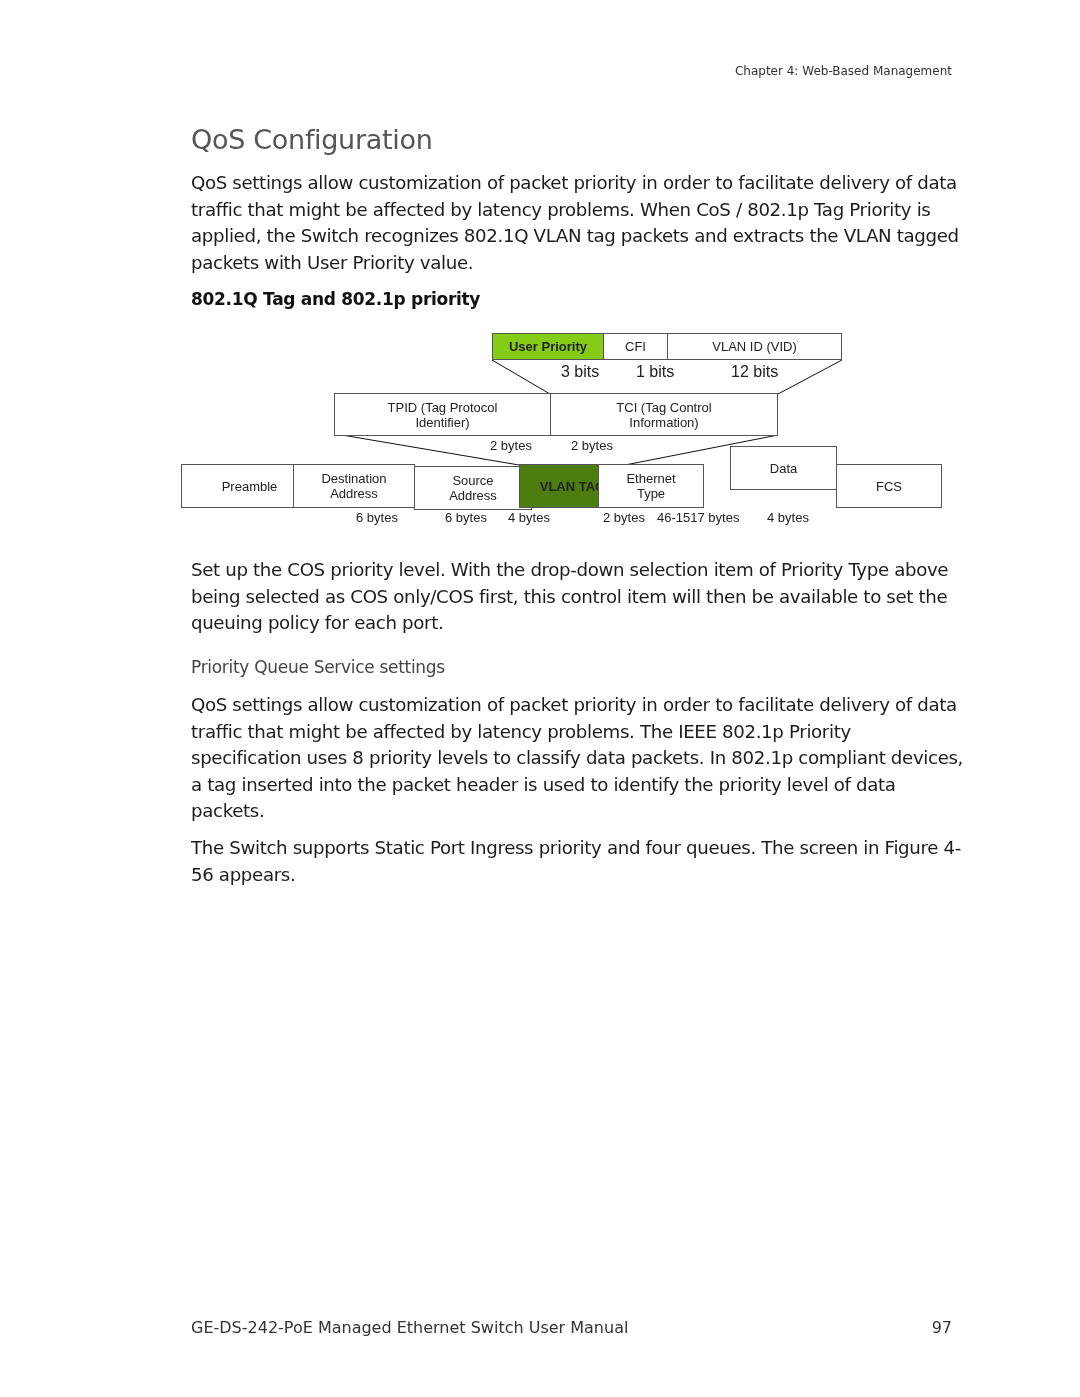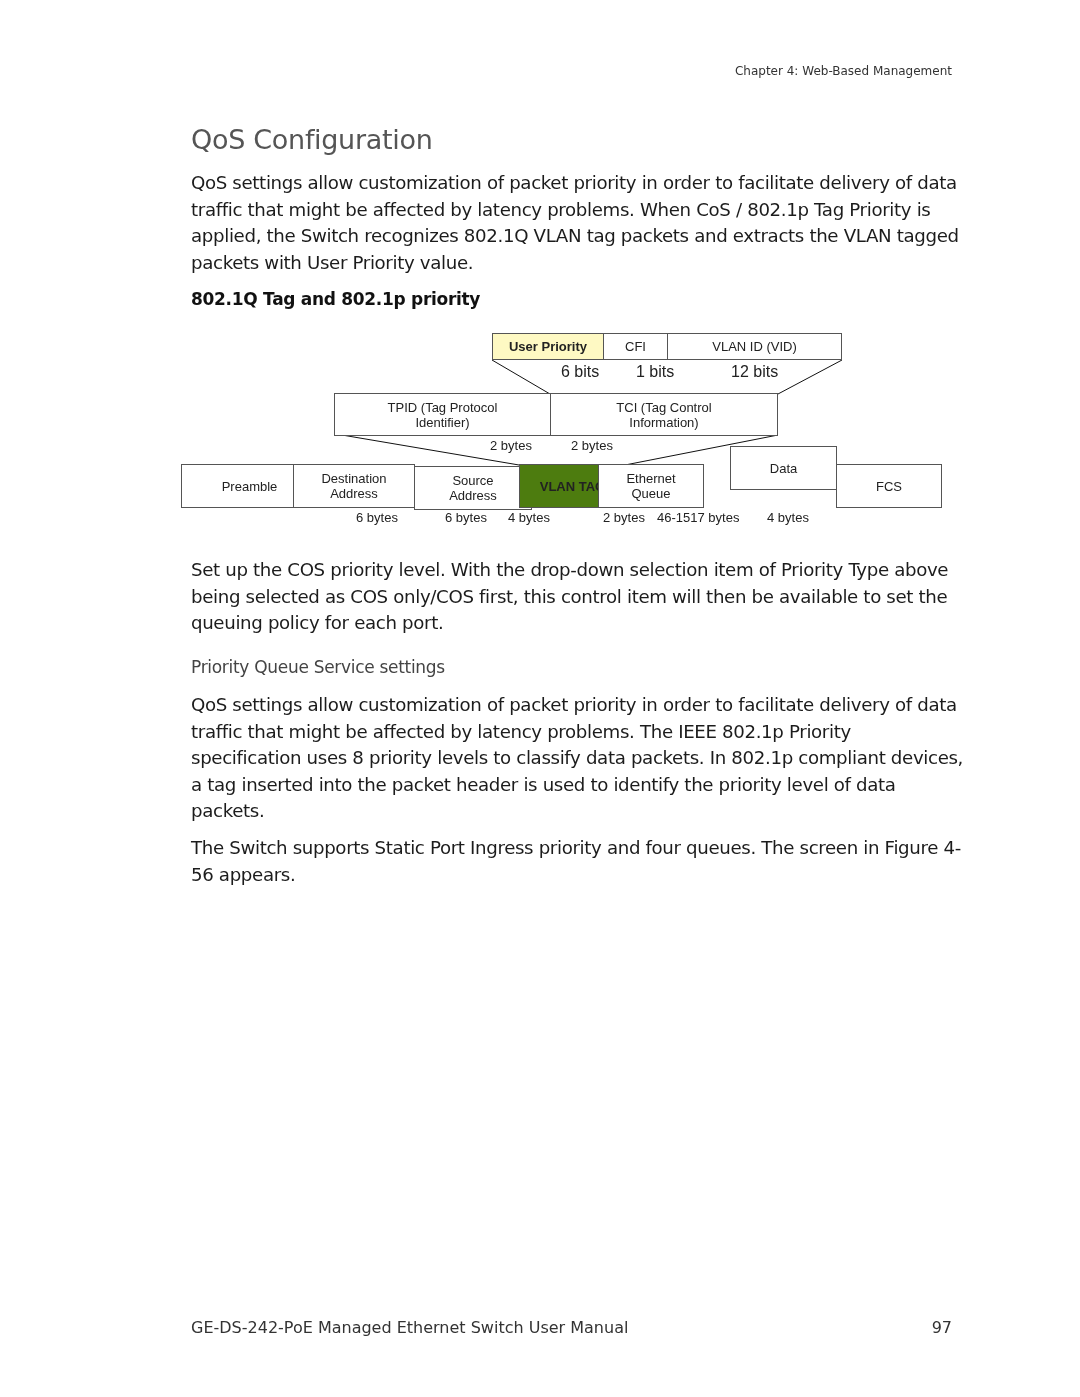--- a/index.html
+++ b/index.html
@@ -33,24 +33,24 @@
 <h2 class="subhead bold" style="top:289px;">802.1Q Tag and 802.1p priority</h2>
 
 <div>
   <svg class="diagram" width="1080" height="560">
     <line x1="492" y1="360" x2="550" y2="394" stroke="#111" stroke-width="1"></line>
     <line x1="842" y1="360" x2="778" y2="394" stroke="#111" stroke-width="1"></line>
     <line x1="342" y1="435" x2="519" y2="465" stroke="#111" stroke-width="1"></line>
     <line x1="778" y1="435" x2="625" y2="465" stroke="#111" stroke-width="1"></line>
   </svg>
 
-  <div class="cell yellow" style="left: 492px; top: 333px; width: 112px; height: 27px; background: #fef9c3; text-align: center;">User Priority</div>
+  <div class="cell yellow" style="left: 492px; top: 333px; width: 112px; height: 27px; background: #84cc16; text-align: center;">User Priority</div>
   <div class="cell" style="left:603px;top:333px;width:65px;height:27px;">CFI</div>
   <div class="cell" style="left:667px;top:333px;width:175px;height:27px;">VLAN ID (VID)</div>
-  <div class="lbl big" style="left:561px;top:363px;">6 bits</div>
+  <div class="lbl big" style="left:561px;top:363px;">3 bits</div>
   <div class="lbl big" style="left:636px;top:363px;">1 bits</div>
   <div class="lbl big" style="left:731px;top:363px;">12 bits</div>
 
   <div class="cell" style="left:334px;top:393px;width:217px;height:43px;flex-direction:column;">
     <span>TPID (Tag Protocol</span>
     <span>Identifier)</span>
   </div>
   <div class="cell" style="left:550px;top:393px;width:228px;height:43px;flex-direction:column;">
     <span>TCI (Tag Control</span>
     <span>Information)</span>
@@ -67,21 +67,21 @@
   </div>
   <div class="cell" style="left:414px;top:466px;width:118px;height:44px;flex-direction:column;">
     <span>Source</span>
     <span>Address</span>
   </div>
   <div class="cell yellow" style="left: 519px; top: 464px; width: 107px; height: 44px; background: #4d7c0f;">
     <span>VLAN TAG</span>
   </div>
   <div class="cell" style="left:598px;top:464px;width:106px;height:44px;flex-direction:column;">
     <span>Ethernet</span>
-    <span>Queue</span>
+    <span>Type</span>
   </div>
   <div class="cell" style="left:730px;top:446px;width:107px;height:44px;">
     <span>Data</span>
   </div>
   <div class="cell" style="left:836px;top:464px;width:106px;height:44px;">
     <span>FCS</span>
   </div>
   <div class="lbl" style="left:356px;top:510px;">6 bytes</div>
   <div class="lbl" style="left:445px;top:510px;">6 bytes</div>
   <div class="lbl" style="left:508px;top:510px;">4 bytes</div>

